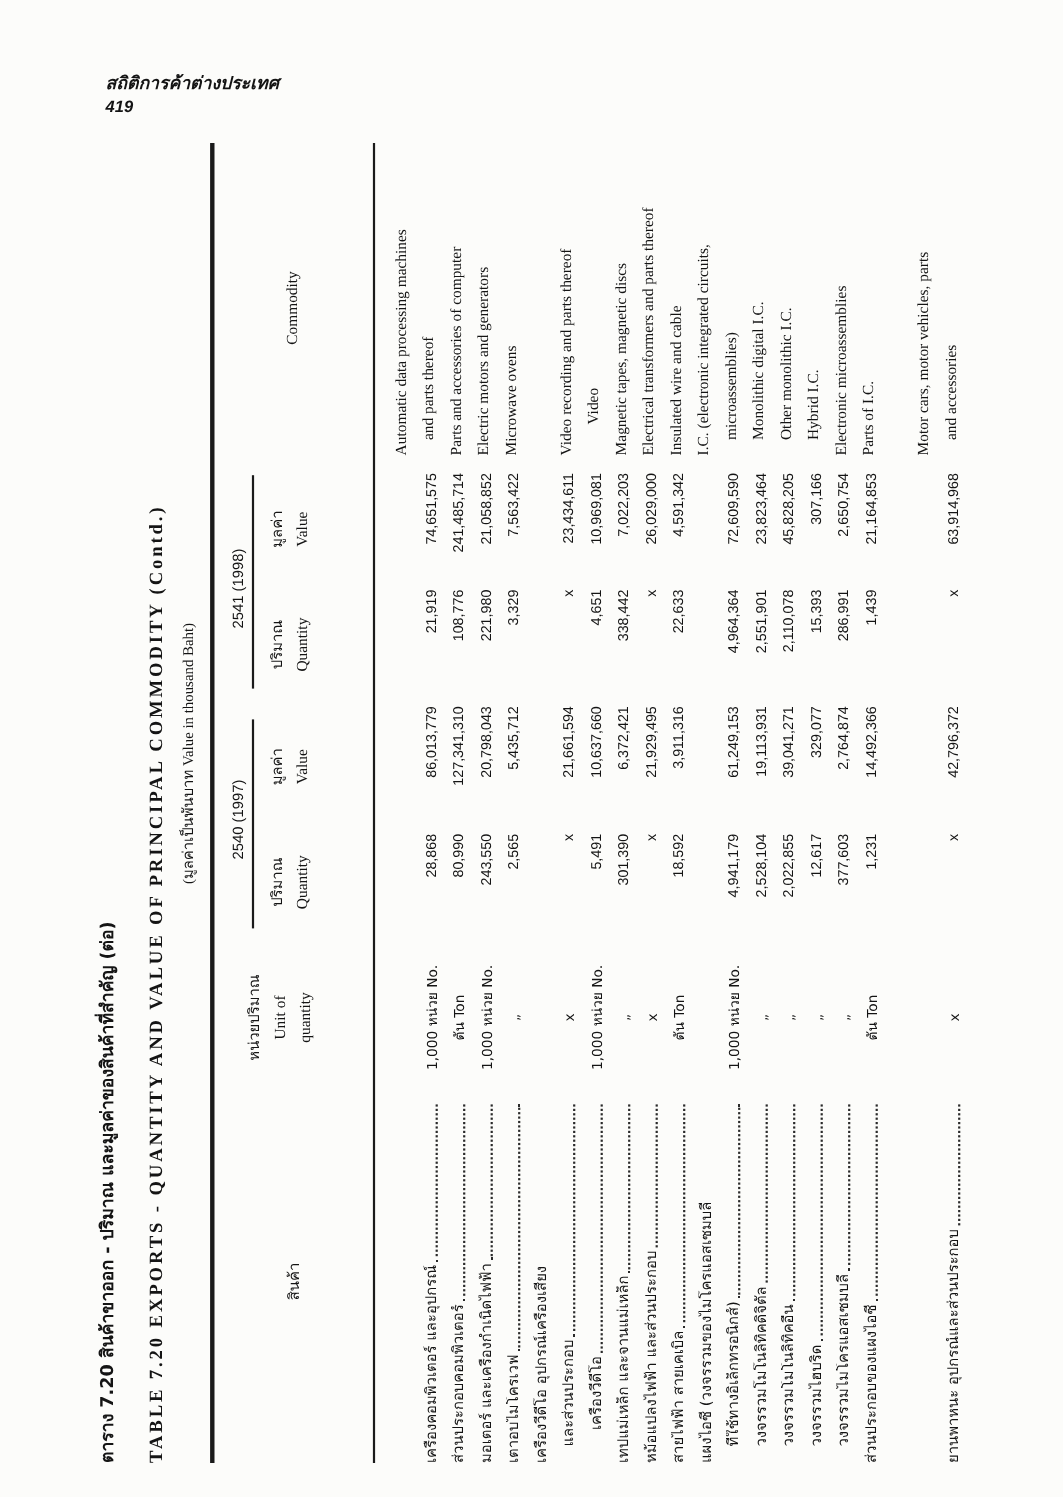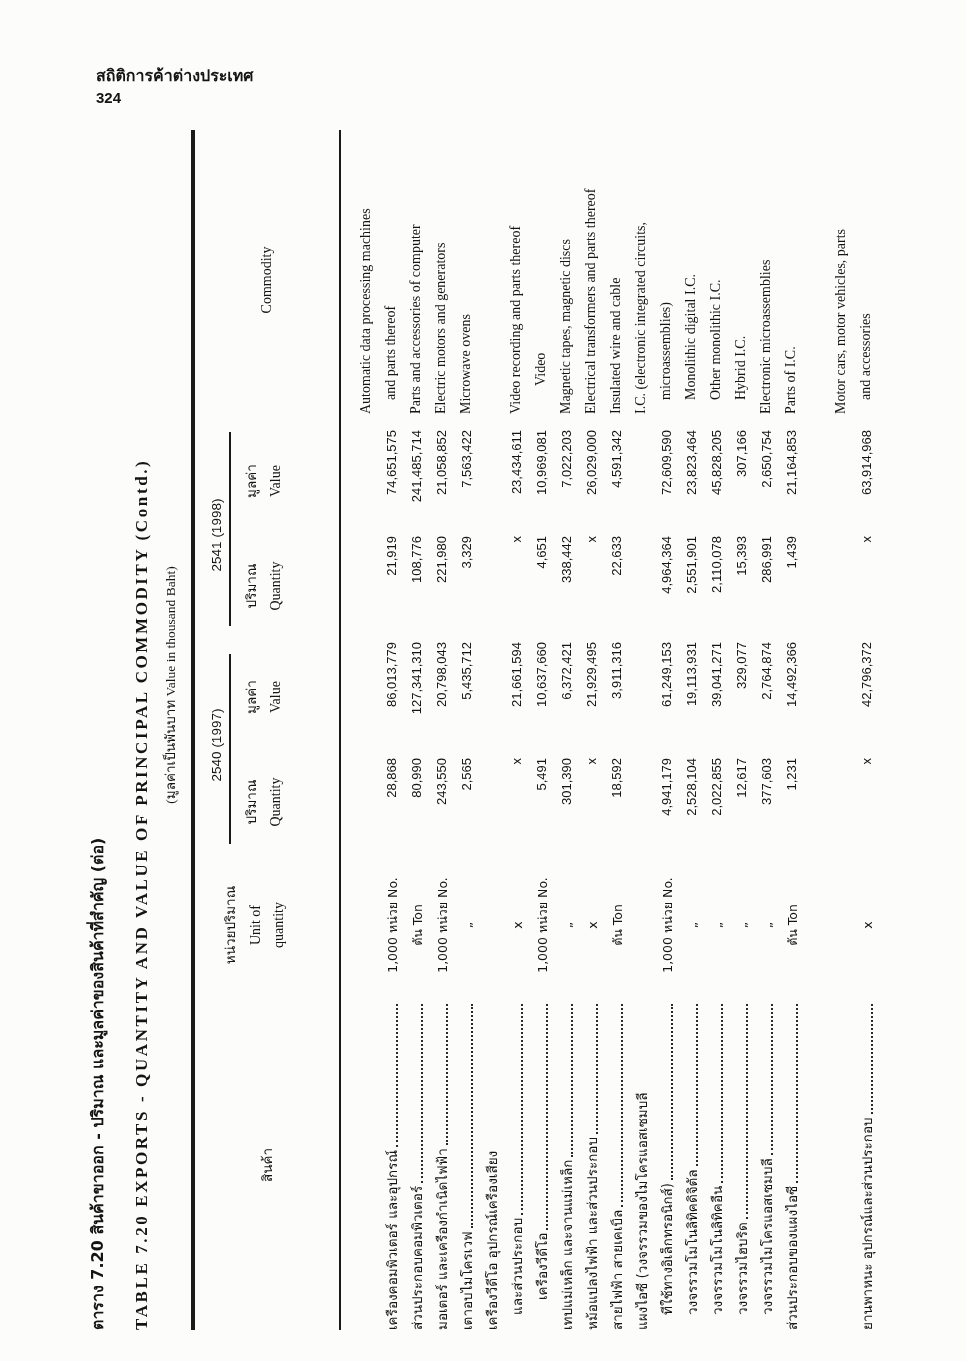--- a/index.html
+++ b/index.html
@@ -2,21 +2,21 @@
 <html><head>
 <meta charset="utf-8">
 <style>
   html,body{margin:0;padding:0;background:#e8e8e6;}
   .page{
     position:relative; width:966px; height:1361px; margin:0 auto;
     background:#fcfcfa; color:#141414; overflow:hidden;
     font-family:"Liberation Serif", serif;
   }
   
-  .page-head{position:absolute; left:96px; top:66px; line-height:1.25;}
+  .page-head{position:absolute; left:96px; top:66px; line-height:1.25;font-style:italic;}
   .page-head .l1{font-size:16px; font-weight:bold; font-family:"DejaVu Sans", sans-serif;}
   .page-head .l2{font-size:15px; font-weight:bold; font-family:"Liberation Sans", sans-serif; margin-top:3px;}
 
   
   .rot{
     position:absolute; left:85px; top:130px; width:1200px; height:820px;
     transform-origin:0 0; transform:rotate(-90deg) translateX(-1200px);
   }
   .t-thai{font-size:16px; font-weight:bold; white-space:nowrap;
           font-family:"DejaVu Sans", sans-serif;}
@@ -66,21 +66,21 @@
   .c-q98{padding-right:4px;} .c-v98{padding-right:0;}
   .c-eng{padding-left:16px; font-size:14px; font-family:"Liberation Serif", serif; white-space:nowrap;}
 </style>
 </head>
 <body>
 
 <div class="page">
 
   <div class="page-head">
     <div class="l1">สถิติการค้าต่างประเทศ</div>
-    <div class="l2">324</div>
+    <div class="l2">419</div>
   </div>
 
   <div class="rot">
     <div class="t-thai">ตาราง   7.20  สินค้าขาออก - ปริมาณ และมูลค่าของสินค้าที่สำคัญ (ต่อ)</div>
     <div class="t-eng">TABLE 7.20 EXPORTS - QUANTITY AND VALUE OF PRINCIPAL COMMODITY (Contd.)</div>
     <div class="t-sub">(มูลค่าเป็นพันบาท Value in thousand Baht)</div>
 
     <div class="tbl">
       <div class="hdr">
         <div class="hc hc1">

